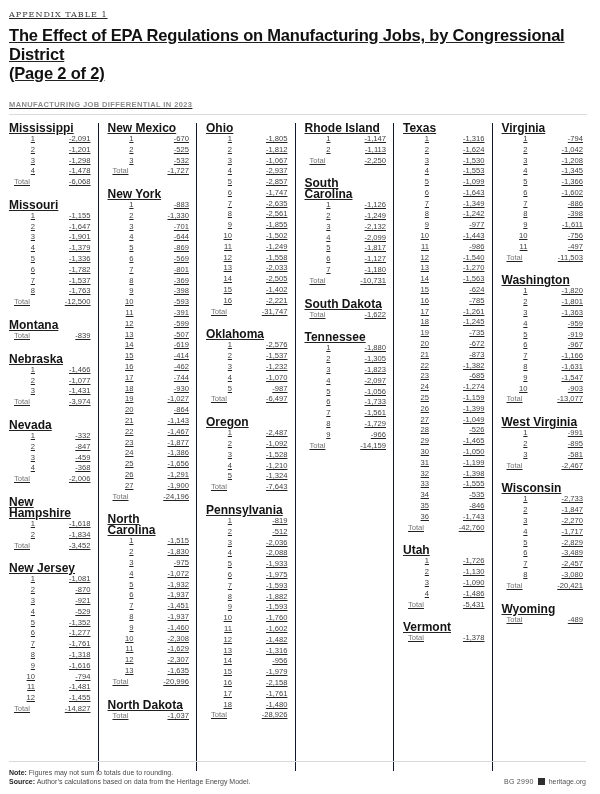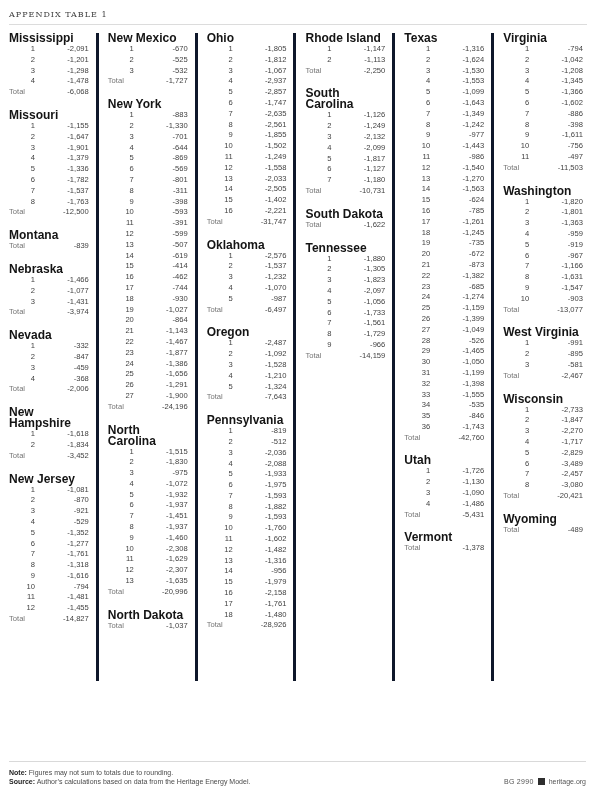--- a/index.html
+++ b/index.html
@@ -1,45 +1,46 @@
 <!DOCTYPE html>
 <html><head>
 <meta charset="utf-8">
 <style>
   html,body{margin:0;padding:0;background:#ffffff;}
   .page{
     width:596px;height:794px;position:relative;background:#fff;
     font-family:"Liberation Sans",sans-serif;color:#222;overflow:hidden;
     box-sizing:border-box;
+    text-decoration:underline;
   }
   .eyebrow{
     font-family:"DejaVu Serif",serif;font-size:8px;letter-spacing:1px;
     color:#3c3c3c;margin:10px 10px 0 9px;
   }
   .title{
     font-size:16.5px;font-weight:700;color:#111;line-height:1.15;
     margin:7px 10px 0 9px;letter-spacing:-0.2px;
   }
   .table-label{
     font-size:7.5px;font-weight:700;color:#8d8d8d;letter-spacing:0.4px;
     margin:17px 10px 0 9px;
   }
   .label-rule{height:1px;background:#dcdcdc;margin:5px 9px 0 9px;}
   .columns{
     display:flex;margin:8px 6px 0 9px;height:648px;
   }
-  .col{flex:1;padding:0 7px 0 9px;border-left:3px solid #0f172a;box-sizing:border-box;}
+  .col{flex:1;padding:0 7px 0 9px;border-left:1px solid #0f172a;box-sizing:border-box;}
   .col:first-child{border-left:none;padding-left:0;}
   .state-block{margin-bottom:12px;}
   .state-name{
     font-size:12px;font-weight:700;color:#141414;line-height:11px;
   }
   .row{display:flex;font-size:7.6px;line-height:10.8px;color:#3f3f3f;}
   .num{width:26px;text-align:right;flex:none;}
-  .num.total-lbl{text-align:left;color:#757575;}
+  .num.total-lbl{text-align:center;color:#757575;}
   .val{flex:1;text-align:right;}
   .footer{
     position:absolute;left:9px;right:10px;bottom:8px;
     border-top:1px solid #d9d9d9;padding-top:6px;font-size:7px;color:#4a4a4a;
     line-height:9px;
   }
   .footer b{color:#1d1d1d;}
   .brand{
     position:absolute;right:0;bottom:0;font-size:7px;color:#555;
     display:flex;align-items:center;gap:4px;
@@ -47,20 +48,25 @@
   .logo-sq{
     display:inline-block;width:7px;height:7px;background:#2e2e2e;
   }
   .doc-id{letter-spacing:0.3px;}
 </style>
 </head>
 <body>
 
 <div class="page">
   <div class="eyebrow">APPENDIX TABLE 1</div>
+  <h1 class="title" style="margin-top:7px;">
+    <span>The Effect of EPA Regulations on Manufacturing Jobs, by Congressional District</span><br>
+    <span>(Page 2 of 2)</span>
+  </h1>
+  <div class="table-label">MANUFACTURING JOB DIFFERENTIAL IN 2023</div>
   <div class="label-rule"></div>
 
   <div class="columns" id="columns">
       <div class="col">
         <div class="state-block">
           <div class="state-name">Mississippi</div>
           <div class="row">
             <span class="num">1</span>
             <span class="val">-2,091</span>
           </div>
@@ -285,21 +291,21 @@
           <div class="row">
             <span class="num">6</span>
             <span class="val">-569</span>
           </div>
           <div class="row">
             <span class="num">7</span>
             <span class="val">-801</span>
           </div>
           <div class="row">
             <span class="num">8</span>
-            <span class="val">-311</span>
+            <span class="val">-369</span>
           </div>
           <div class="row">
             <span class="num">9</span>
             <span class="val">-398</span>
           </div>
           <div class="row">
             <span class="num">10</span>
             <span class="val">-593</span>
           </div>
           <div class="row">

